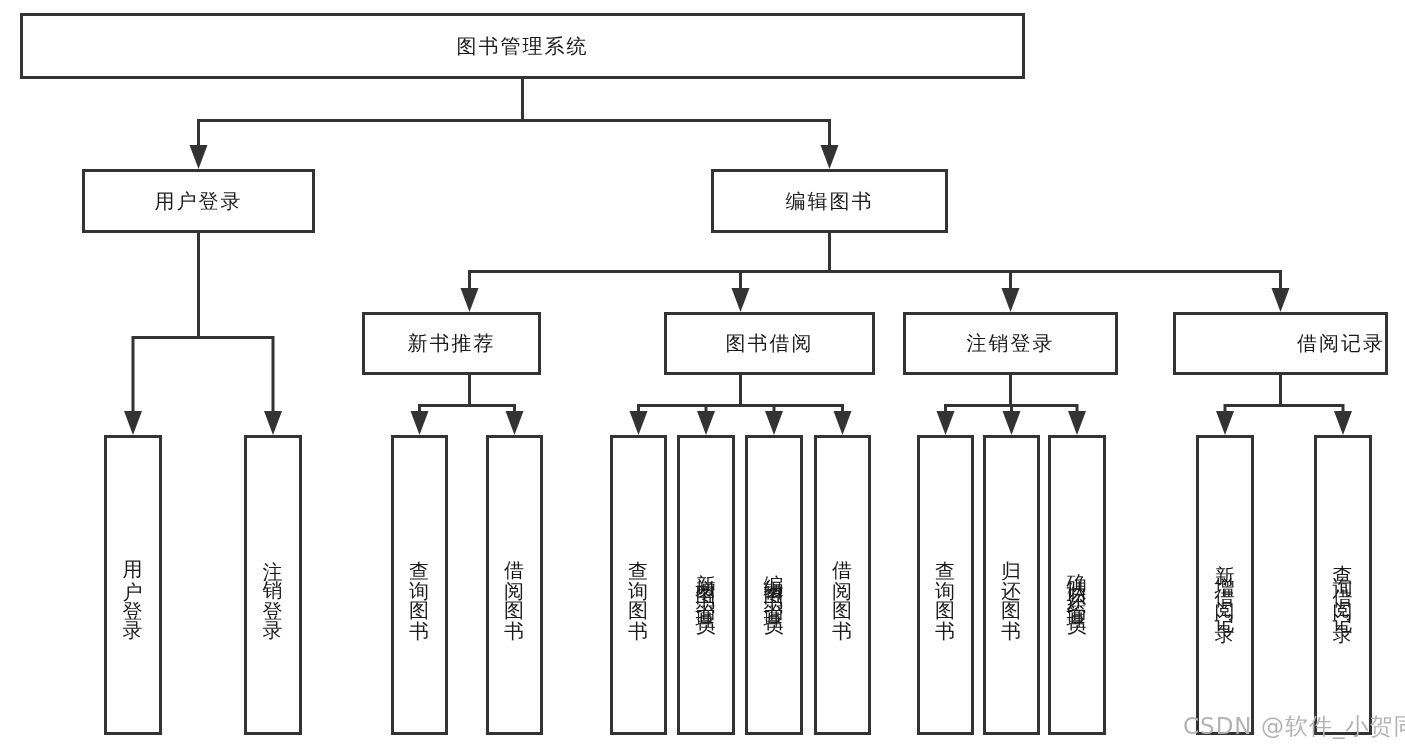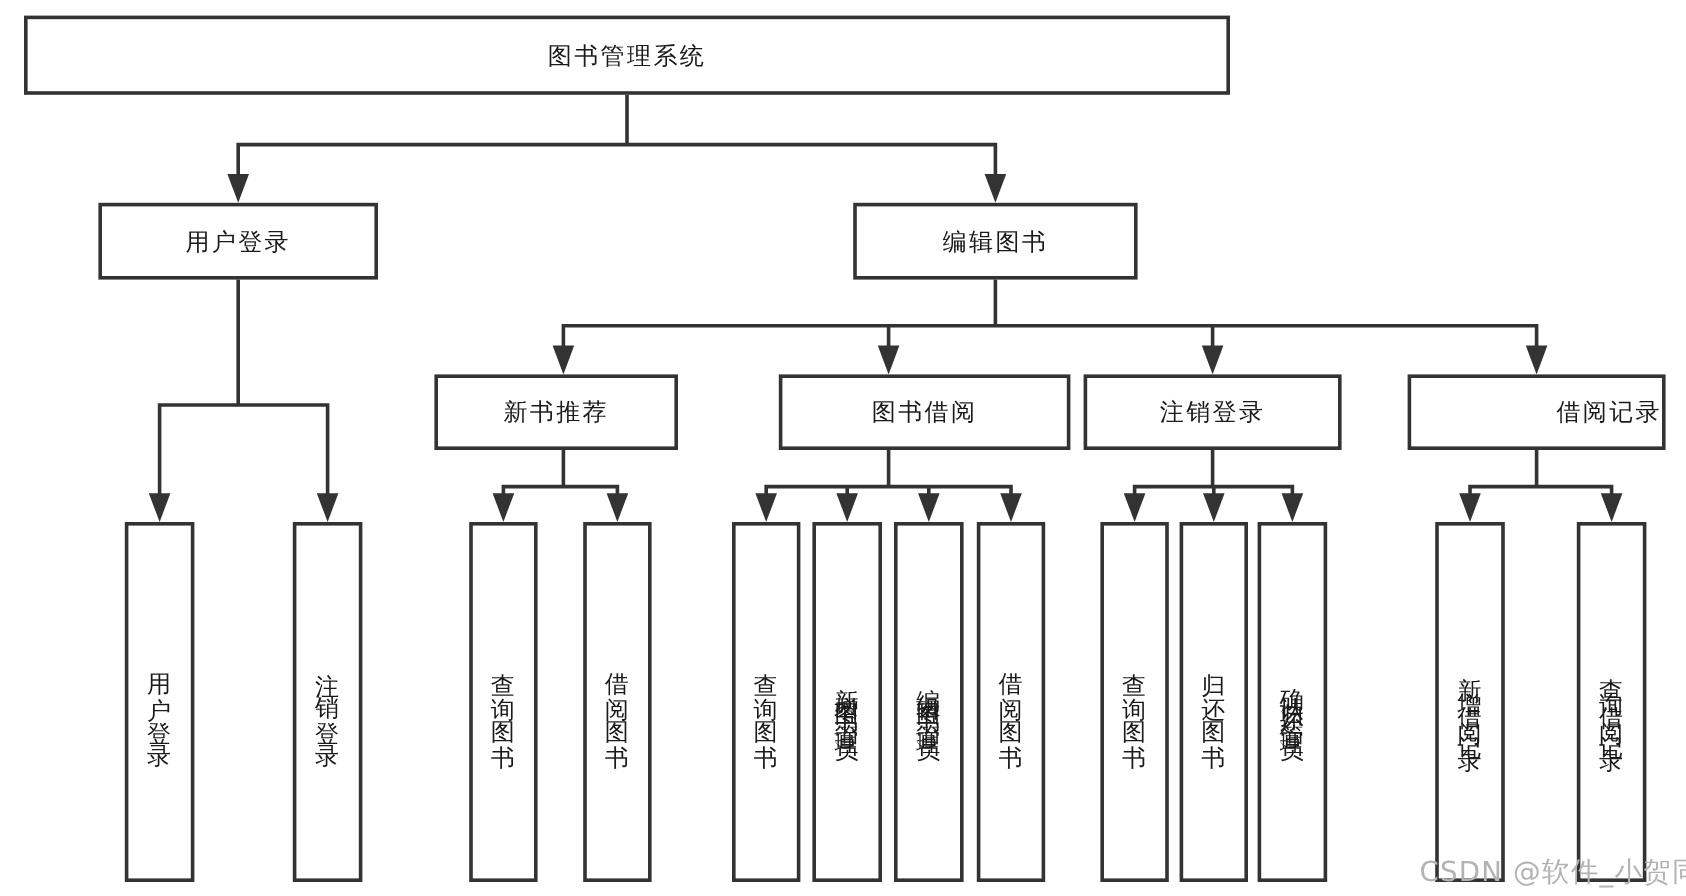--- a/index.html
+++ b/index.html
@@ -98,24 +98,24 @@
     <span>图书管理系统</span>
   </div>
 
   <div class="box" style="left:82px; top:169px; width:233px; height:64px;">
     <span>用户登录</span>
   </div>
   <div class="box" style="left:711px; top:169px; width:237px; height:64px;">
     <span>编辑图书</span>
   </div>
 
-  <div class="box" style="left:362px; top:312px; width:203px; height:63px;">
+  <div class="box" style="left:362px; top:312px; width:179px; height:63px;">
     <span>新书推荐</span>
   </div>
-  <div class="box" style="left:649px; top:312px; width:243px; height:63px;">
+  <div class="box" style="left:664px; top:312px; width:211px; height:63px;">
     <span>图书借阅</span>
   </div>
   <div class="box" style="left:903px; top:312px; width:215px; height:63px;">
     <span>注销登录</span>
   </div>
   <div class="box" style="left:1173px; top:312px; width:215px; height:63px;justify-content:flex-end;">
     <span>借阅记录</span>
   </div>
 
   <div class="box leaf ls-wide" style="left:104px; top:435px; width:58px; height:300px;">

